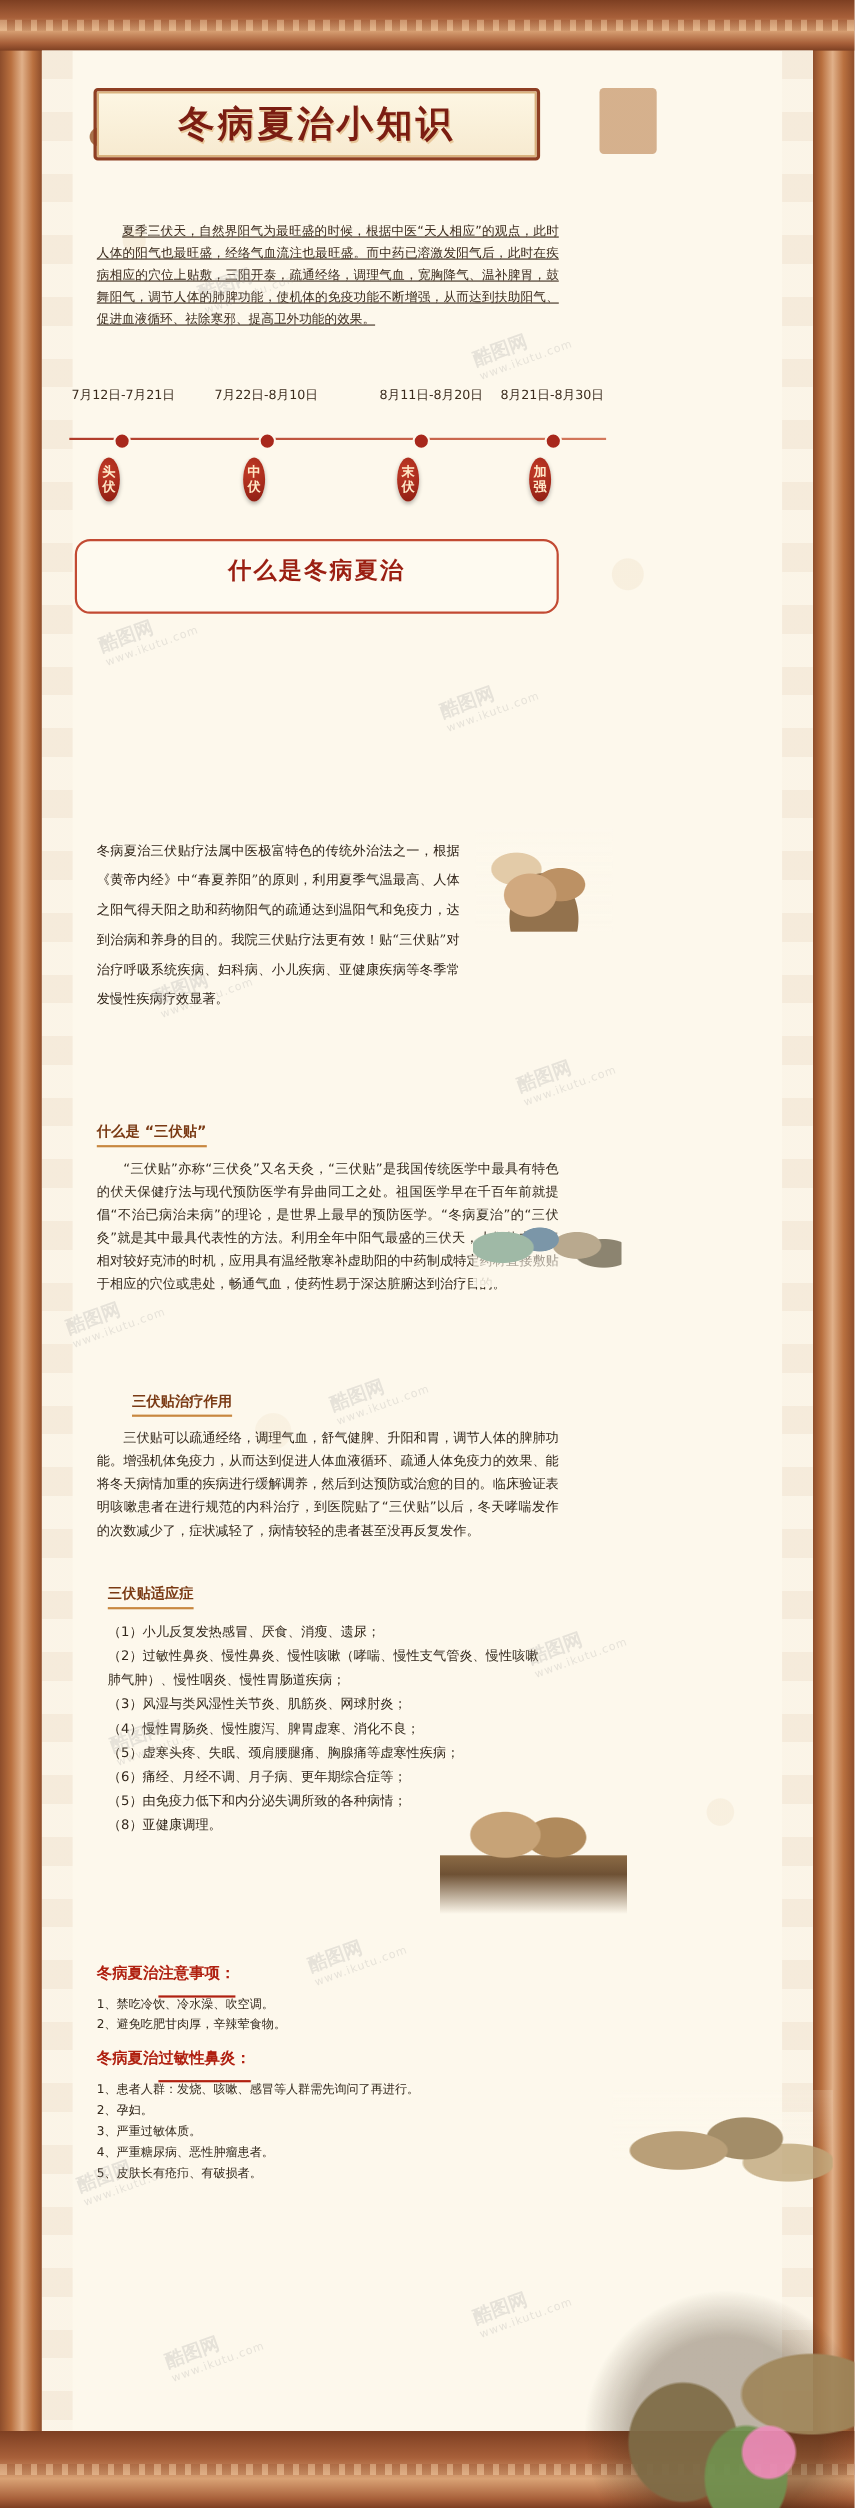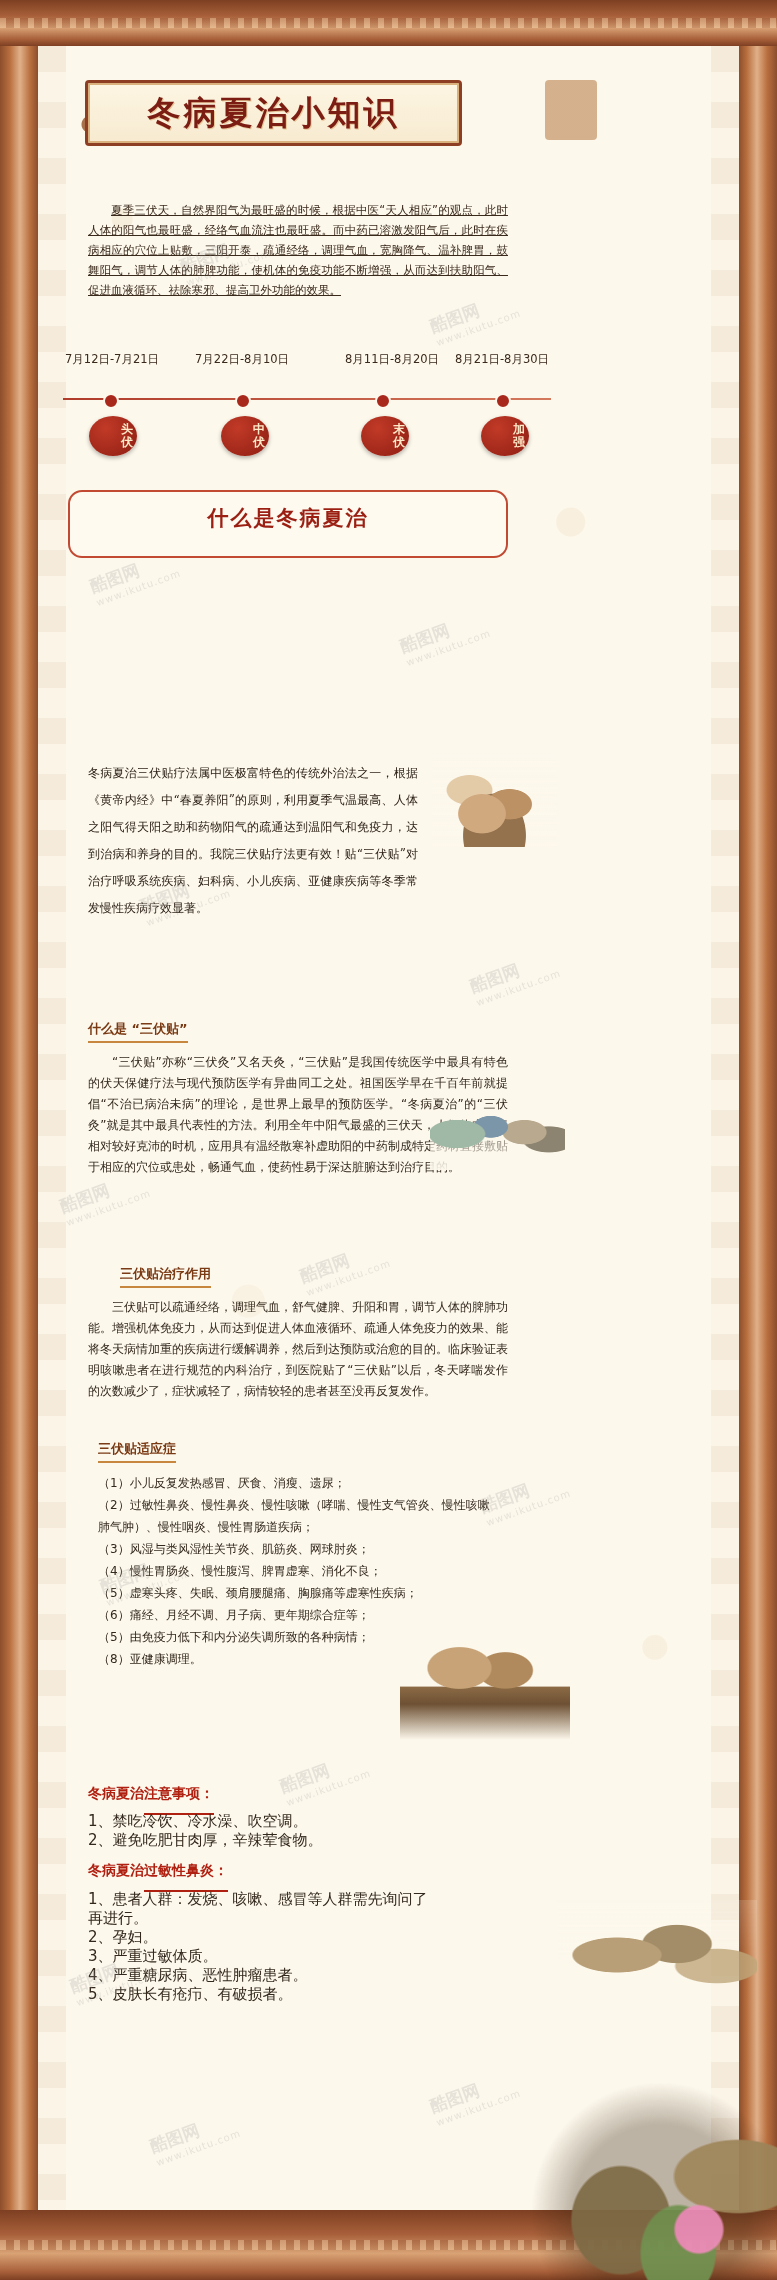--- a/index.html
+++ b/index.html
@@ -55,21 +55,21 @@
   .side-vine{
     position:absolute;top:0;bottom:0;width:28px;
     background:repeating-linear-gradient(180deg,rgba(190,140,95,.22) 0 26px, rgba(190,140,95,.06) 26px 56px);
     opacity:.55;
   }
   .side-vine.left{left:0;}
   .side-vine.right{right:0;}
 
   
   .title-wrap{
-    position:absolute;left:85px;top:80px;width:371px;height:60px;
+    position:absolute;left:85px;top:80px;width:400px;height:60px;
   }
   .title-plaque{
     position:relative;width:100%;height:100%;
     background:linear-gradient(180deg,#fdf6e3 0%,#f7ead0 100%);
     border:3px solid #8e3f23;
     border-radius:4px;
     box-shadow:0 0 0 2px #d9b27e inset;
     display:flex;align-items:center;justify-content:center;
   }
   .title-text{
@@ -114,21 +114,21 @@
   .tl-dot{
     position:absolute;top:41px;width:12px;height:12px;border-radius:50%;
     background:#a8281c;border:2px solid #fdf8ec;
   }
   .tl-badge{
     position:absolute;top:64px;width:20px;height:40px;border-radius:50%;
     background:radial-gradient(circle at 35% 30%,#c23a27,#8c1d12);
     color:#ffe9c8;font-size:12px;font-weight:bold;
     display:flex;align-items:center;justify-content:center;
     box-shadow:0 2px 4px rgba(0,0,0,.3);
-    line-height:13px;text-align:center;padding-left:28px;
+    line-height:13px;text-align:center;
   }
   .tl-badge span{display:block;}
 
   
   .redbox{
     position:absolute;left:68px;top:490px;width:440px;
     border:2px solid #c24a33;border-radius:14px;
     background:rgba(255,252,244,.6);
     padding:12px 16px 16px 16px;
     box-sizing:border-box;
@@ -189,21 +189,21 @@
     position:absolute;font-size:12px;line-height:22px;color:#33281c;
   }
   .list-body div{text-indent:0;}
 
   
   .red-head{
     position:absolute;font-size:14px;font-weight:bold;color:#b02010;
   }
   .red-head .u{border-bottom:2px solid #b02010;padding-bottom:12px;}
   .red-list{
-    position:absolute;font-size:15px;line-height:19px;color:#33281c;
+    position:absolute;font-size:11px;line-height:19px;color:#33281c;
   }
 
   
   .img-bottom{
     position:absolute;right:0;bottom:0;width:260px;height:230px;
     background:
       radial-gradient(ellipse at 70% 78%, #e78bb5 0 9%, rgba(0,0,0,0) 10%),
       radial-gradient(ellipse at 62% 88%, #6f8f4e 0 16%, rgba(0,0,0,0) 17%),
       radial-gradient(ellipse at 40% 74%, #7d6a45 0 22%, rgba(0,0,0,0) 23%),
       radial-gradient(ellipse at 85% 55%, #9d8459 0 20%, rgba(0,0,0,0) 21%),

